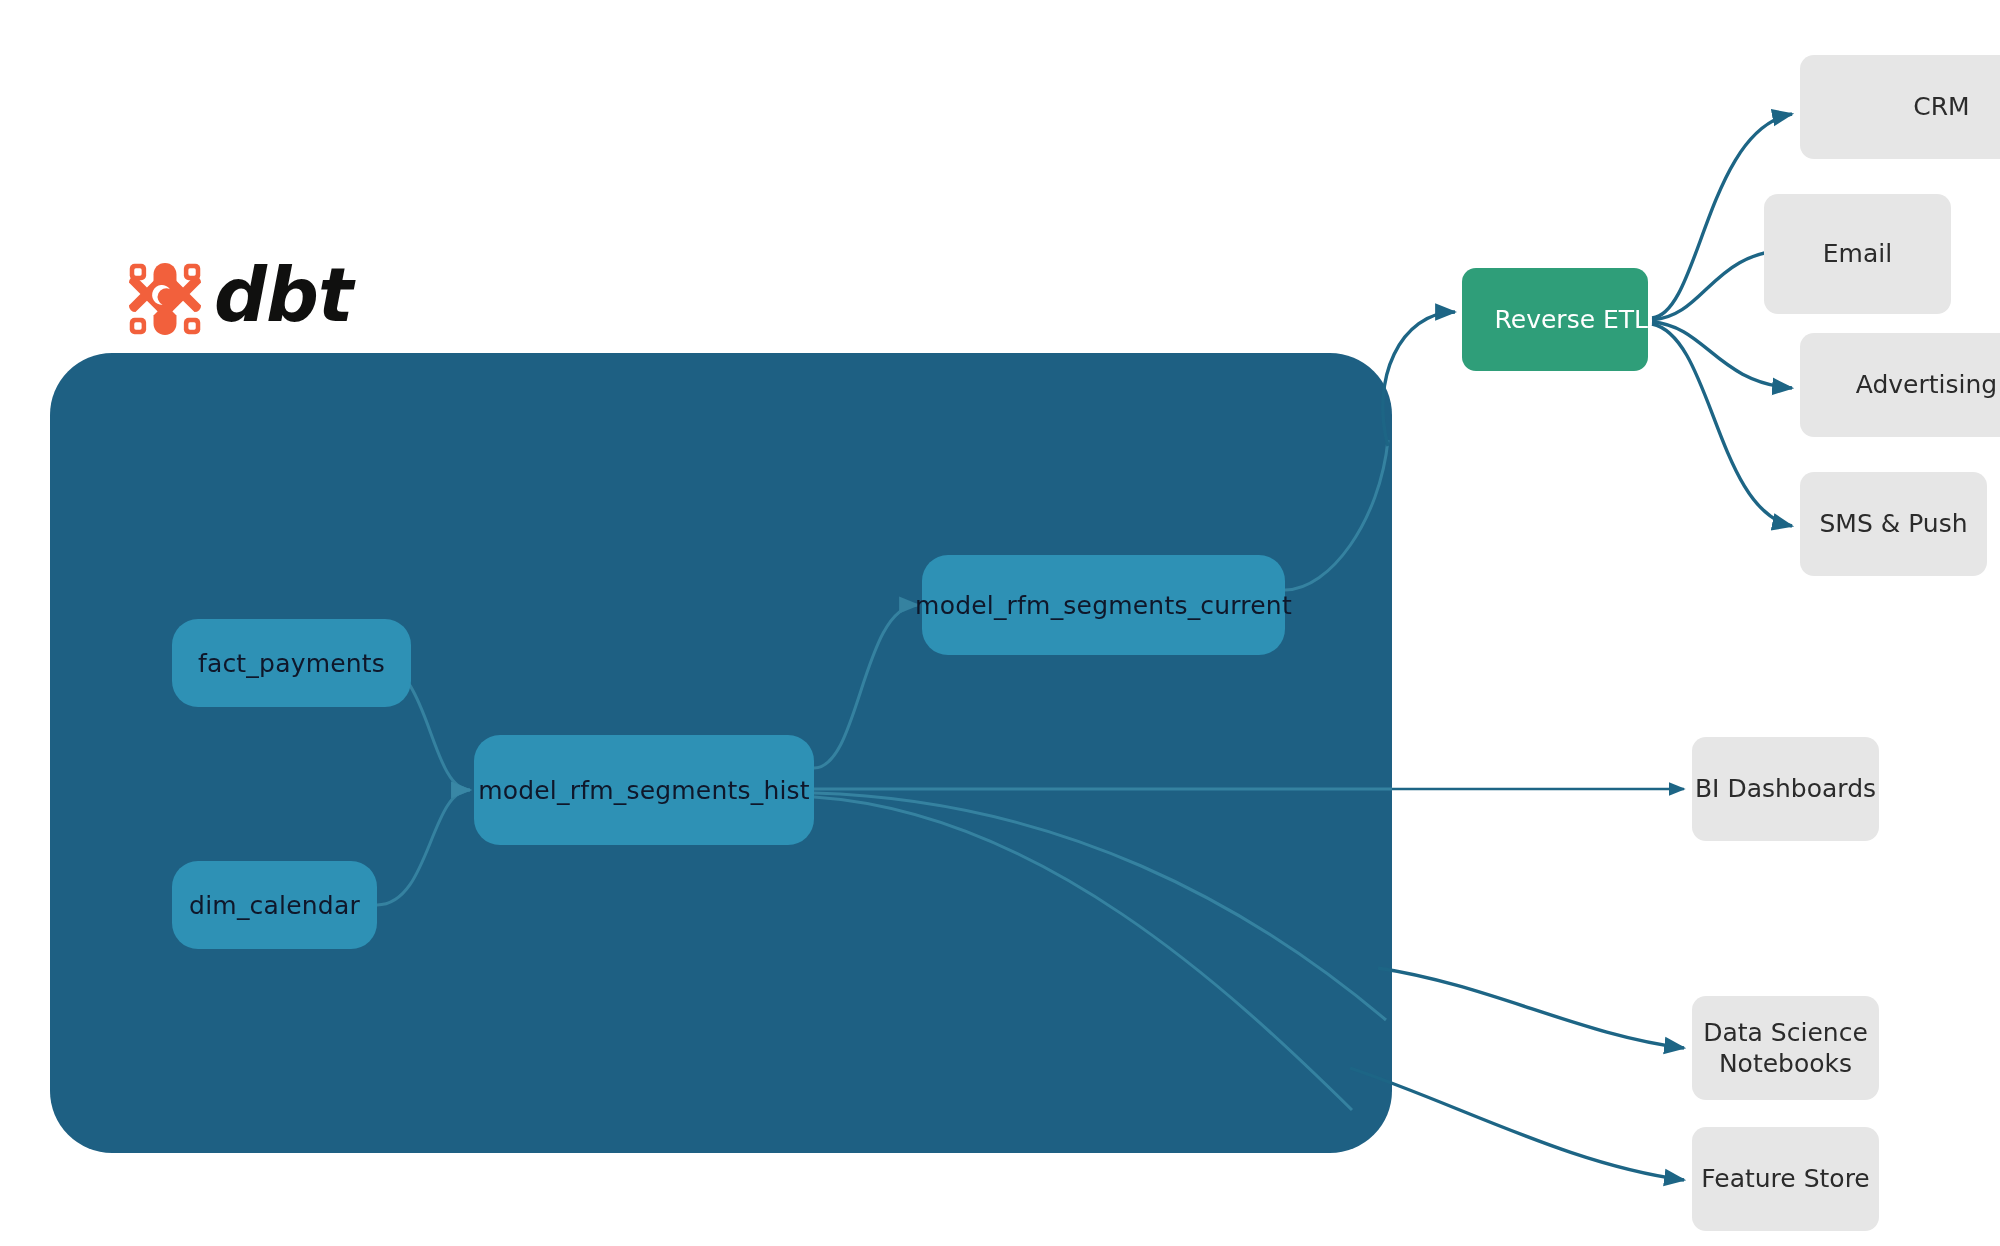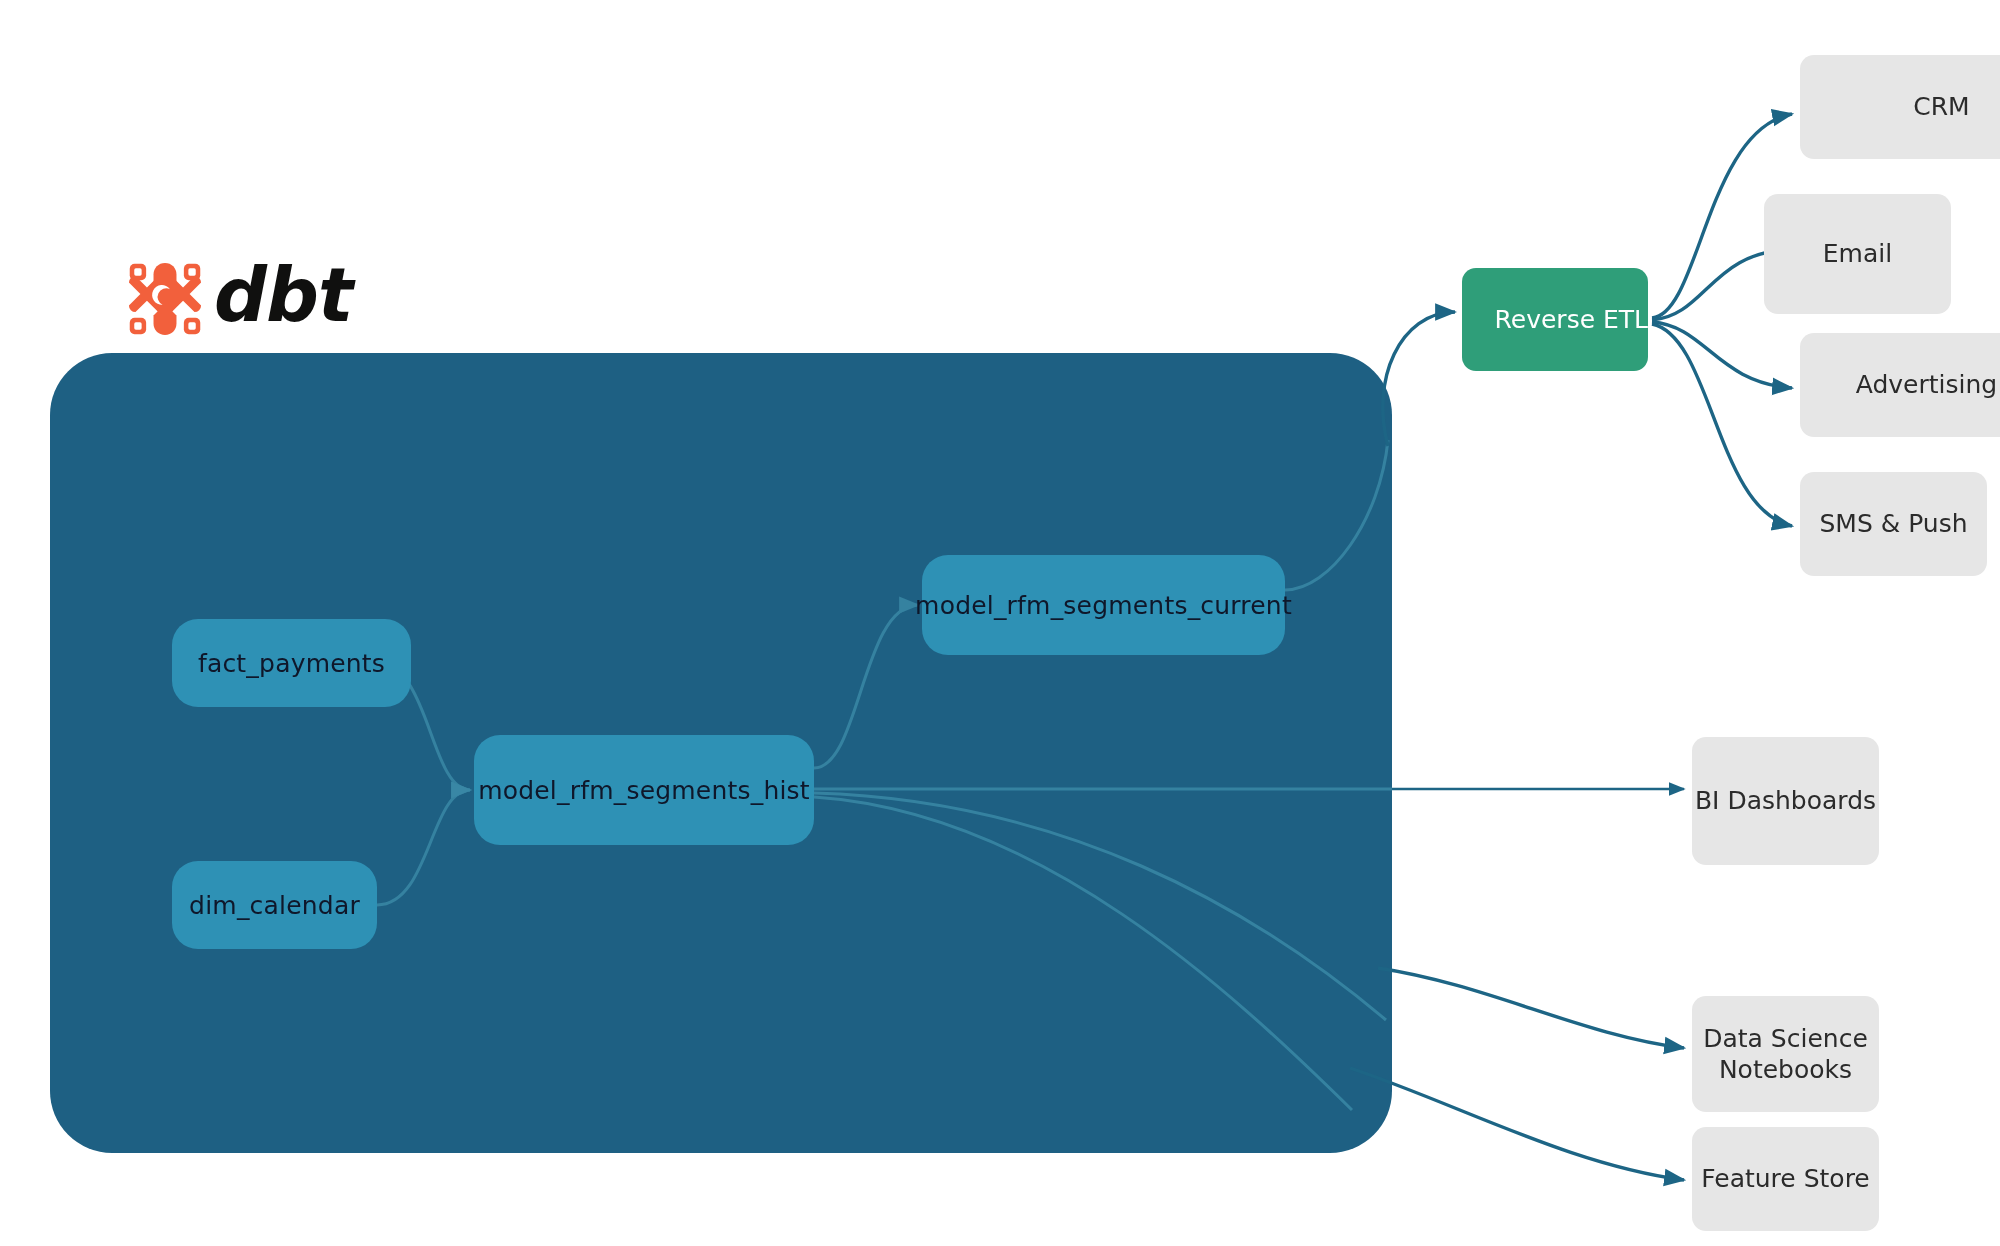--- a/index.html
+++ b/index.html
@@ -33,22 +33,22 @@
                     justify-content:flex-end;color:#ffffff;font-size:25px;}
 
   
   .dest-node{position:absolute;background:#e6e6e6;border-radius:14px;
              display:flex;align-items:center;justify-content:center;text-align:center;
              color:#2b2b2b;font-size:25px;line-height:1.25;}
   #dest-crm{left:1800px;top:55px;width:187px;height:104px;padding-left:48px;}
   #dest-email{left:1764px;top:194px;width:187px;height:120px;}
   #dest-advertising{left:1800px;top:333px;width:187px;height:104px;padding-left:33px;}
   #dest-sms{left:1800px;top:472px;width:187px;height:104px;}
-  #dest-bi{left:1692px;top:737px;width:187px;height:128px;}
-  #dest-ds{left:1692px;top:996px;width:187px;height:116px;}
+  #dest-bi{left:1692px;top:737px;width:187px;height:104px;}
+  #dest-ds{left:1692px;top:996px;width:187px;height:104px;}
   #dest-feature{left:1692px;top:1127px;width:187px;height:104px;}
 
   
   svg.edges{position:absolute;left:0;top:0;width:2000px;height:1246px;overflow:visible;}
   #edges-inner{pointer-events:none;}
   #edges-outer{pointer-events:none;}
   .edge-inner{fill:none;stroke:#3a88a6;stroke-width:3;opacity:.85;}
   .edge-outer{fill:none;stroke:#1d6585;stroke-width:3.4;}
   .edge-outer-thin{fill:none;stroke:#1d6585;stroke-width:2.6;}
 </style>

